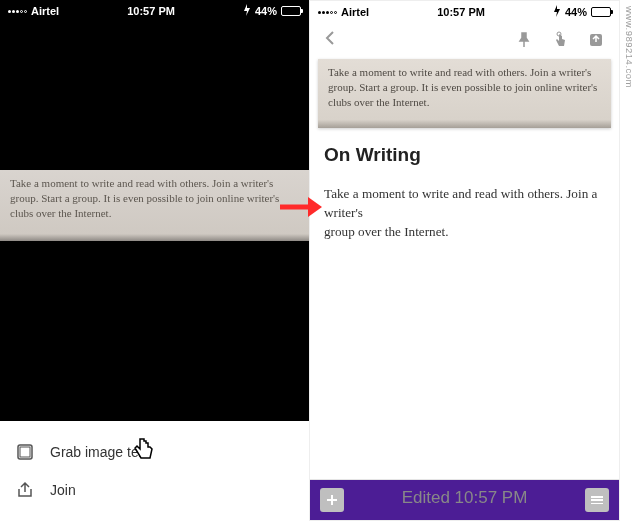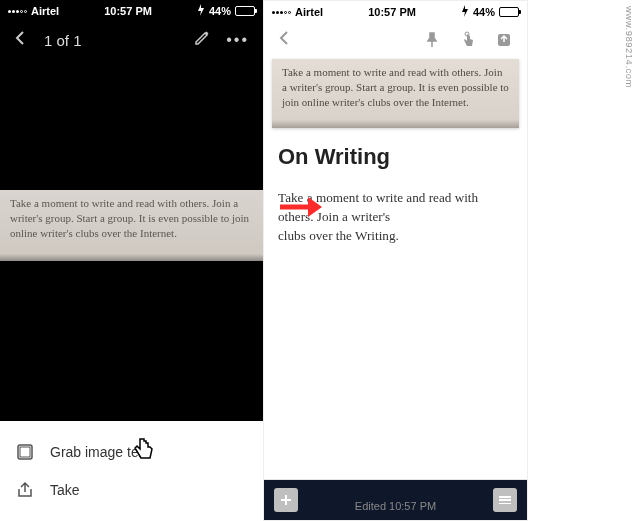--- a/index.html
+++ b/index.html
@@ -6,21 +6,21 @@
     body {
       background: #ffffff;
       font-family: -apple-system, BlinkMacSystemFont, 'Helvetica Neue', sans-serif;
       width: 637px;
       height: 521px;
       position: relative;
       overflow: hidden;
     }
     .container {
       display: flex;
-      width: 528px;
+      width: 620px;
       height: 521px;
       gap: 0;
     }
     .phone {
       flex: 1;
       display: flex;
       flex-direction: column;
       position: relative;
     }
     .phone-left { background: #000; }
@@ -130,40 +130,40 @@
     }
 
     
     .note-area {
       padding: 16px 14px;
       flex: 1;
     }
     .note-title {
       font-family: -apple-system, sans-serif;
       font-weight: 800;
-      font-size: 22px;
+      font-size: 19px;
       color: #222;
       margin-bottom: 18px;
     }
     .note-body {
       font-family: Georgia, 'Times New Roman', serif;
       font-size: 13.2px;
       line-height: 1.45;
       color: #333;
     }
 
     
     .right-bottom {
       display:flex;
-      align-items:flex-end;
+      align-items:flex-start;
       justify-content:space-between;
       padding: 8px 10px;
-      background:#0f172a;
+      background:#4c1d95;
       border-top:1px solid #e5e5e5;
-      font-size: 11px;
+      font-size: 17px;
       color:#888;
     }
     .plus-btn, .menu-btn {
       width:24px; height:24px; background:#bfbfbf; border-radius:3px;
       display:flex; align-items:center; justify-content:center; color:#fff;
     }
     .menu-btn { background:#bfbfbf; }
     .menu-lines { width:12px; height:8px; display:flex; flex-direction:column; justify-content:space-between;}
     .menu-lines span{height:1.5px;background:#fff;}
 
@@ -209,38 +209,20 @@
         <span>
           <svg width="8" height="12" viewBox="0 0 8 12">
               <path d="M4 0 L1 7 L4 7 L3 12 L7 4 L4 4 Z" fill="#fff"></path>
             </svg>
         </span>
         <span>44%</span>
         <span class="battery"><span class="battery-fill"></span></span>
       </div>
     </div>
 
-    <div class="top-toolbar">
-      <div class="top-left">
-        <span>
-          <svg width="14" height="14" viewBox="0 0 14 14">
-              <path d="M9 1 L3 7 L9 13" stroke="#ccc" stroke-width="2" fill="none"></path>
-            </svg>
-        </span>
-        <span class="title">1 of 1</span>
-      </div>
-      <div class="top-right">
-        <span>
-          <svg width="16" height="16" viewBox="0 0 16 16">
-              <path d="M2 14 L4 14 L13 5 L11 3 L2 12 Z M12 2 L14 4" stroke="#ccc" stroke-width="1.5" fill="none"></path>
-            </svg>
-        </span>
-        <span style="letter-spacing:2px;color:#ccc;">•••</span>
-      </div>
-    </div>
 
     <div class="viewer-area">
       <div class="left-spacer"></div>
       <div class="scanned-strip">Take a moment to write and read with others. Join a writer's group. Start a group. It is even possible to join online writer's clubs over the Internet.</div>
       <div class="left-spacer"></div>
     </div>
 
     <div class="bottom-sheet">
       <div class="sheet-item">
         <span class="sheet-icon">
@@ -250,21 +232,21 @@
             </svg>
         </span>
         <span>Grab image text</span>
       </div>
       <div class="sheet-item">
         <span class="sheet-icon">
           <svg width="18" height="18" viewBox="0 0 18 18">
               <path d="M3 8 L3 15 L15 15 L15 8 M9 2 L9 11 M5 6 L9 2 L13 6" stroke="#555" stroke-width="1.5" fill="none"></path>
             </svg>
         </span>
-        <span>Take</span>
+        <span>Join</span>
       </div>
     </div>
   </div>
 
   <div class="phone phone-right">
     <div class="status-bar status-white">
       <div class="status-left">
         <span class="signal-dots">
           <span class="dot f" style="background:#000"></span>
             <span class="dot f" style="background:#000"></span>
@@ -312,21 +294,21 @@
         </span>
       </div>
     </div>
 
     <div class="right-scanned">Take a moment to write and read with others. Join a writer's group. Start a group. It is even possible to join online writer's clubs over the Internet.</div>
 
     <div class="note-area">
       <div class="note-title">On Writing</div>
       <div class="note-body">
         <div>Take a moment to write and read with others. Join a writer's</div>
-        <div>clubs over the Writing.</div>
+        <div>group over the Internet.</div>
       </div>
     </div>
 
     <div class="right-bottom">
       <div class="plus-btn">
         <svg width="12" height="12" viewBox="0 0 12 12">
             <path d="M6 1 L6 11 M1 6 L11 6" stroke="#fff" stroke-width="2"></path>
           </svg>
       </div>
       <span>Edited 10:57 PM</span>

